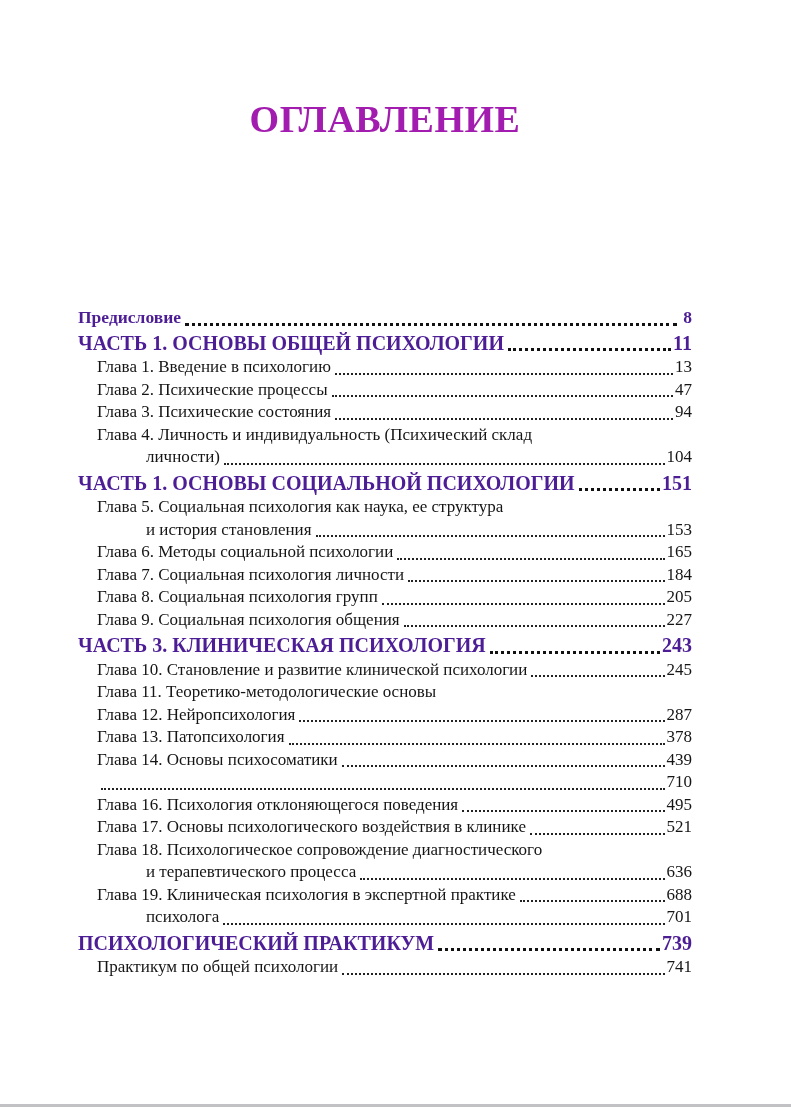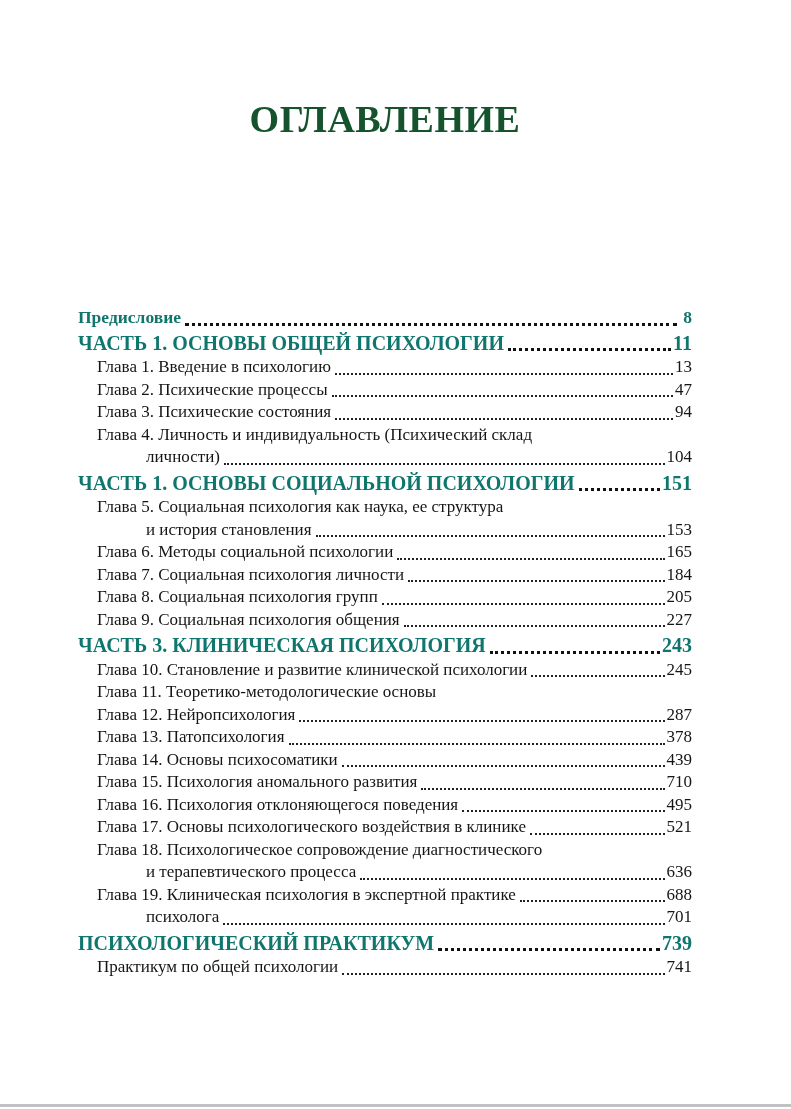--- a/index.html
+++ b/index.html
@@ -20,29 +20,29 @@
   .doc-title {
     position: absolute;
     top: 97px; left: 0;
     width: 100%;
     margin: 0;
     text-align: center;
     font-size: 38px;
     line-height: 44px;
     font-weight: bold;
     letter-spacing: 0.5px;
-    color: #14532d;
+    color: #a21caf;
   }
   .entries {
     position: absolute;
     top: 306px; left: 0;
     width: 100%;
   }
   .entry { font-size: 17px; }
-  .entry.front, .entry.part { font-weight: bold; color: #0f766e; }
+  .entry.front, .entry.part { font-weight: bold; color: #4c1d95; }
   .entry.front { font-size: 17.5px; margin-bottom: 2px; }
   .entry.part  { font-size: 20px; margin: 3px 0 2px 0; }
   .entry.chapter { padding-left: 19px; }
   .line { display: flex; line-height: 22.5px; }
   .line.cont { padding-left: 49px; }
   .label { white-space: pre; }
   .leader {
     flex: 1 1 auto;
     min-width: 12px;
     border-bottom: 2px dotted #222222;
@@ -192,21 +192,20 @@
       </div>
       <div class="entry chapter">
         <div class="line">
           <span class="label">Глава 14. Основы психосоматики</span>
           <span class="leader"></span>
           <span class="pagenum">439</span>
         </div>
       </div>
       <div class="entry chapter">
         <div class="line">
-          <span class="label">Глава 15. Психология аномального развития</span>
           <span class="leader"></span>
           <span class="pagenum">710</span>
         </div>
       </div>
       <div class="entry chapter">
         <div class="line">
           <span class="label">Глава 16. Психология отклоняющегося поведения</span>
           <span class="leader"></span>
           <span class="pagenum">495</span>
         </div>

